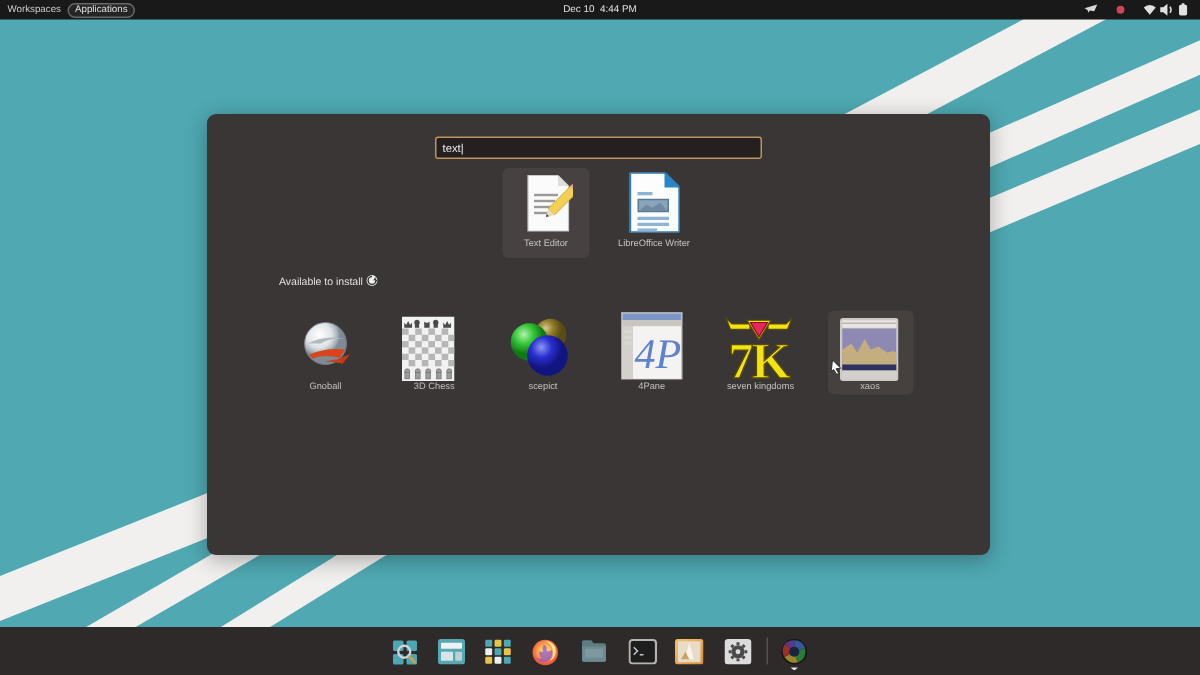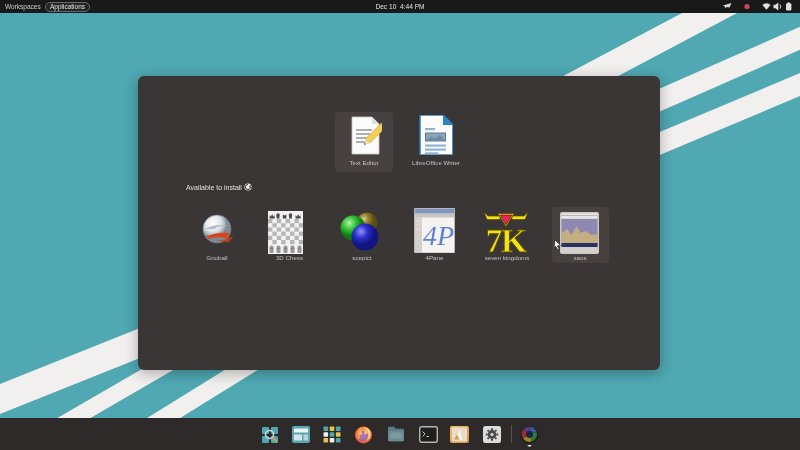--- a/index.html
+++ b/index.html
@@ -47,20 +47,23 @@
       <path d="M55.5 5 a5.5 5.5 0 0 1 8 0 l-4 4.8 z"></path>
       <path d="M66.5 4.8 h2 l2.8 -2.3 v8 l-2.8 -2.3 h-2 z"></path>
       <path d="M73 4.5 a3.5 3.5 0 0 1 0 4" stroke="#e0e0e0" stroke-width="1" fill="none"></path>
       <rect x="79" y="3.2" width="5.4" height="7.2" rx="1.2"></rect>
       <rect x="80.7" y="2.2" width="2" height="1.5" rx="0.5"></rect>
     </g>
   </svg>
 </div>
 
 <div id="dialog">
+  <div id="search">
+      <span class="t">text|</span>
+    </div>
 
   <div class="tile" style="left:197px;top:35.5px;width:58px;height:60px;background:#474241;"></div>
   <svg style="position:absolute;left:210px;top:40px" width="34" height="40" viewBox="0 0 34 40">
     <path d="M4 1 h20 l7 7 v30 h-27 z" fill="#fbfbfb" stroke="#c9c9c9" stroke-width="0.8"></path>
     <path d="M24 1 l7 7 h-7 z" fill="#dedede"></path>
     <g stroke="#9a9a9a" stroke-width="1.6">
       <line x1="8" y1="14" x2="24" y2="14"></line>
         <line x1="8" y1="18" x2="22" y2="18"></line>
       <line x1="8" y1="22" x2="24" y2="22"></line>
         <line x1="8" y1="26" x2="18" y2="26"></line>

